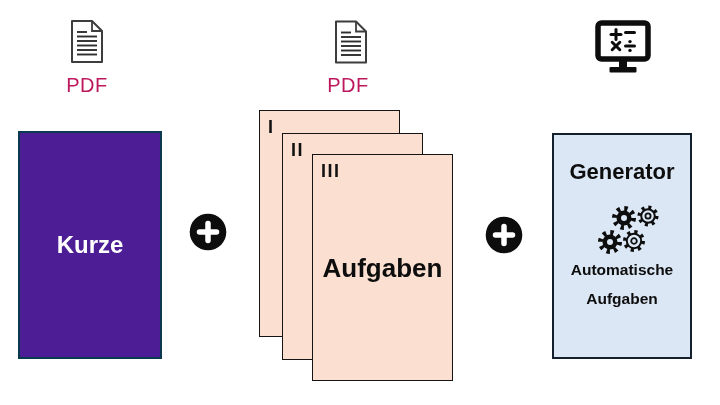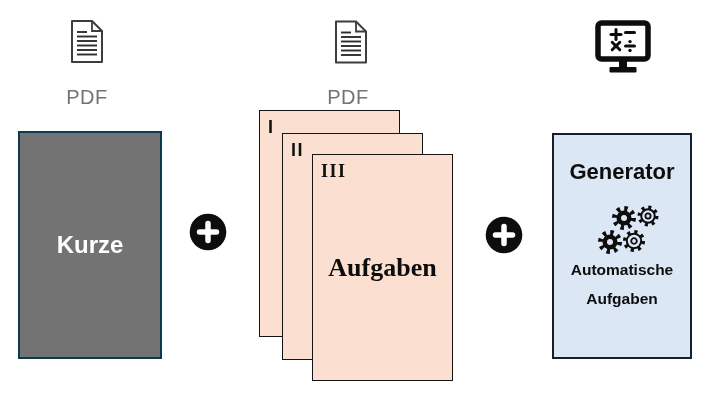--- a/index.html
+++ b/index.html
@@ -12,38 +12,37 @@
     overflow: hidden;
   }
   .abs { position: absolute; }
 
   
   .top-label {
     position: absolute;
     width: 100px;
     text-align: center;
     font-size: 20px;
-    color: #737373;
+    color: #be185d;
     letter-spacing: 0.5px;
-    margin-top: 12px;
   }
   .lbl-pdf1   { left: 37px;  top: 74px; }
   .lbl-pdf2   { left: 298px; top: 74px; }
   .lbl-online { left: 573px; top: 75px; }
 
   
   .doc-icon-1 { left: 70px;  top: 19px; }
   .doc-icon-2 { left: 334px; top: 19px; }
   .monitor-icon { left: 594px; top: 19px; }
 
   
   .card-teal {
     left: 18px; top: 131px;
     width: 144px; height: 228px;
-    background: #737373;
+    background: #4c1d95;
     border: 2px solid #0B3950;
     box-sizing: border-box;
     display: flex; align-items: center; justify-content: center;
   }
   .teal-title {
     color: #ffffff;
     font-weight: 700;
     font-size: 24px;
     line-height: 1.4;
     text-align: center;
@@ -56,21 +55,21 @@
   
   .page {
     position: absolute;
     width: 141px; height: 227px;
     background: #FBE0D2;
     border: 1.5px solid #141414;
     box-sizing: border-box;
   }
   .page-1 { left: 259px; top: 110px; z-index: 1; }
   .page-2 { left: 282px; top: 133px; z-index: 2; }
-  .page-3 { left: 312px; top: 154px; z-index: 3; font-family: Liberation Serif, serif; }
+  .page-3 { left: 312px; top: 154px; z-index: 3; }
   .numeral {
     position: absolute;
     top: 6px; left: 8px;
     font-weight: 700;
     font-size: 18px;
     letter-spacing: 1.5px;
     color: #111111;
   }
   .page-title {
     position: absolute;

